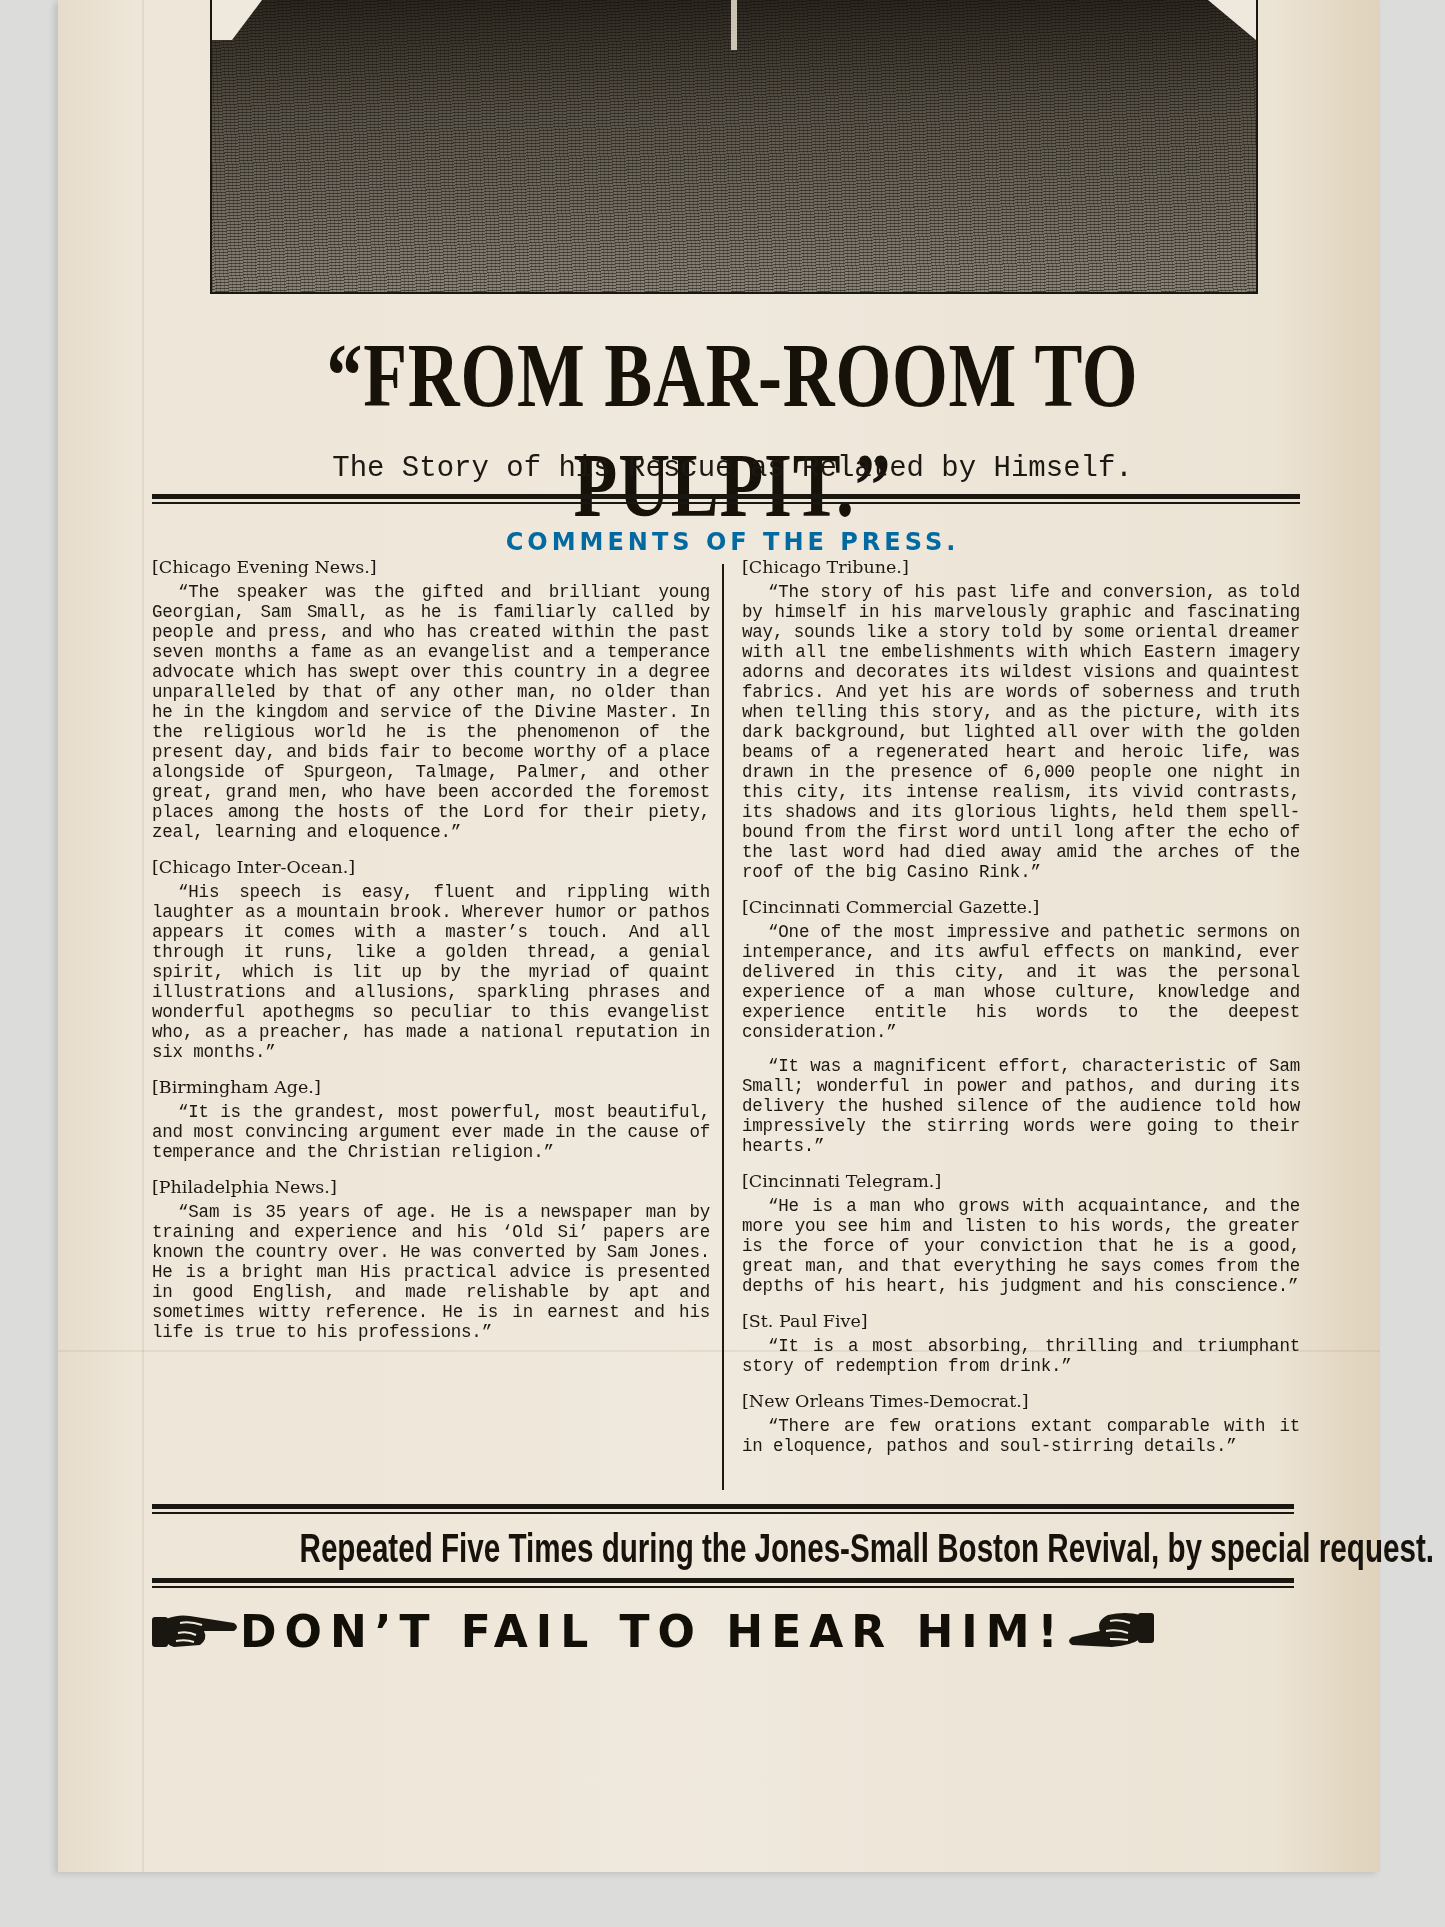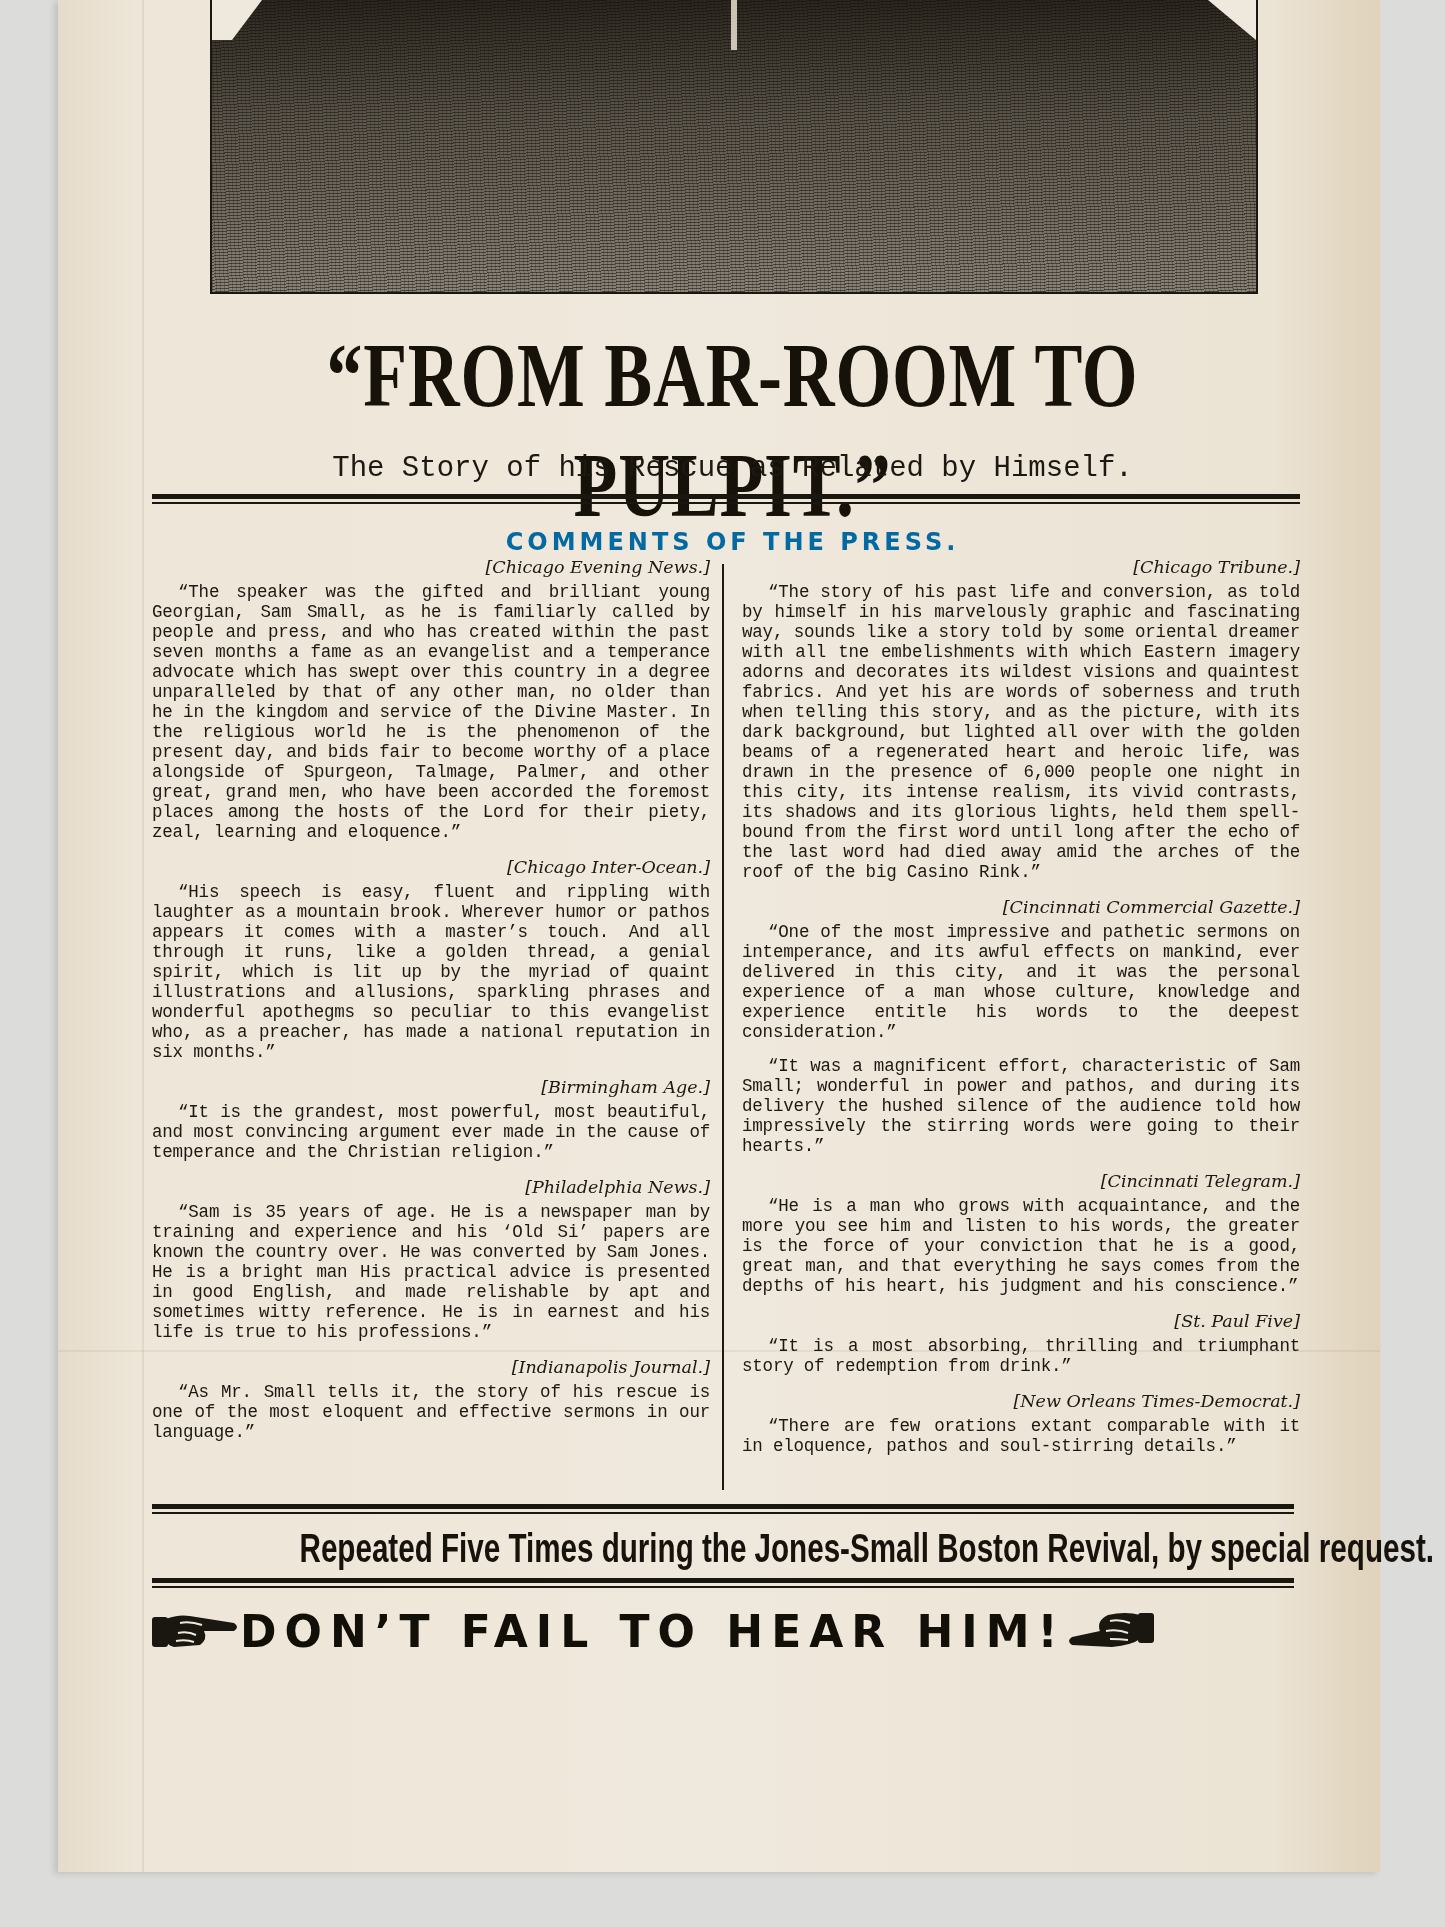--- a/index.html
+++ b/index.html
@@ -47,21 +47,21 @@
   .press-heading {
     position:absolute; left:150px; top:528px; width:1165px; text-align:center;
     font-family:"DejaVu Sans", sans-serif; font-weight:bold; font-size:24px; letter-spacing:4px; color:#0369a1;
   }
   .col { position:absolute; top:556px; }
   .col.left { left:152px; width:558px; }
   .col.right { left:742px; width:558px; }
   .divider { position:absolute; left:722px; top:564px; width:2px; height:926px; background:#1e1a12; }
 
   .source {
-    text-align:right; font-style:italic; font-family:"DejaVu Serif", serif;
+    text-align:left; font-family:"DejaVu Serif", serif;
     font-size:17.5px; line-height:22px; margin:0;
   }
   .quote {
     font-family:Liberation Mono, monospace; font-size:17.5px; line-height:20px;
     text-align:justify; text-indent:26px; margin:4px 0 0 0; letter-spacing:-0.2px;
   }
   .item { margin-bottom:14px; }
 
   .repeated {
     position:absolute; left:150px; top:1524px; width:1150px; text-align:center;
@@ -108,24 +108,20 @@
     <p class="quote">“His speech is easy, fluent and rippling with laughter as a mountain brook. Wherever humor or pathos appears it comes with a master’s touch. And all through it runs, like a golden thread, a genial spirit, which is lit up by the myriad of quaint illustrations and allusions, sparkling phrases and wonderful apothegms so peculiar to this evangelist who, as a preacher, has made a national reputation in six months.”</p>
   </div>
   <div class="item">
     <p class="source">[Birmingham Age.]</p>
     <p class="quote">“It is the grandest, most powerful, most beautiful, and most convincing argument ever made in the cause of temperance and the Christian religion.”</p>
   </div>
   <div class="item">
     <p class="source">[Philadelphia News.]</p>
     <p class="quote">“Sam is 35 years of age. He is a newspaper man by training and experience and his ‘Old Si’ papers are known the country over. He was converted by Sam Jones. He is a bright man His practical advice is presented in good English, and made relishable by apt and sometimes witty reference. He is in earnest and his life is true to his professions.”</p>
   </div>
-  <div class="item">
-    <p class="source">[Indianapolis Journal.]</p>
-    <p class="quote">“As Mr. Small tells it, the story of his rescue is one of the most eloquent and effective sermons in our language.”</p>
-  </div>
 </div>
 
 <div class="divider"></div>
 
 <div class="col right">
   <div class="item">
     <p class="source">[Chicago Tribune.]</p>
     <p class="quote">“The story of his past life and conversion, as told by himself in his marvelously graphic and fascinating way, sounds like a story told by some oriental dreamer with all tne embelishments with which Eastern imagery adorns and decorates its wildest visions and quaintest fabrics. And yet his are words of soberness and truth when telling this story, and as the picture, with its dark background, but lighted all over with the golden beams of a regenerated heart and heroic life, was drawn in the presence of 6,000 people one night in this city, its intense realism, its vivid contrasts, its shadows and its glorious lights, held them spell-bound from the first word until long after the echo of the last word had died away amid the arches of the roof of the big Casino Rink.”</p>
   </div>
   <div class="item">

